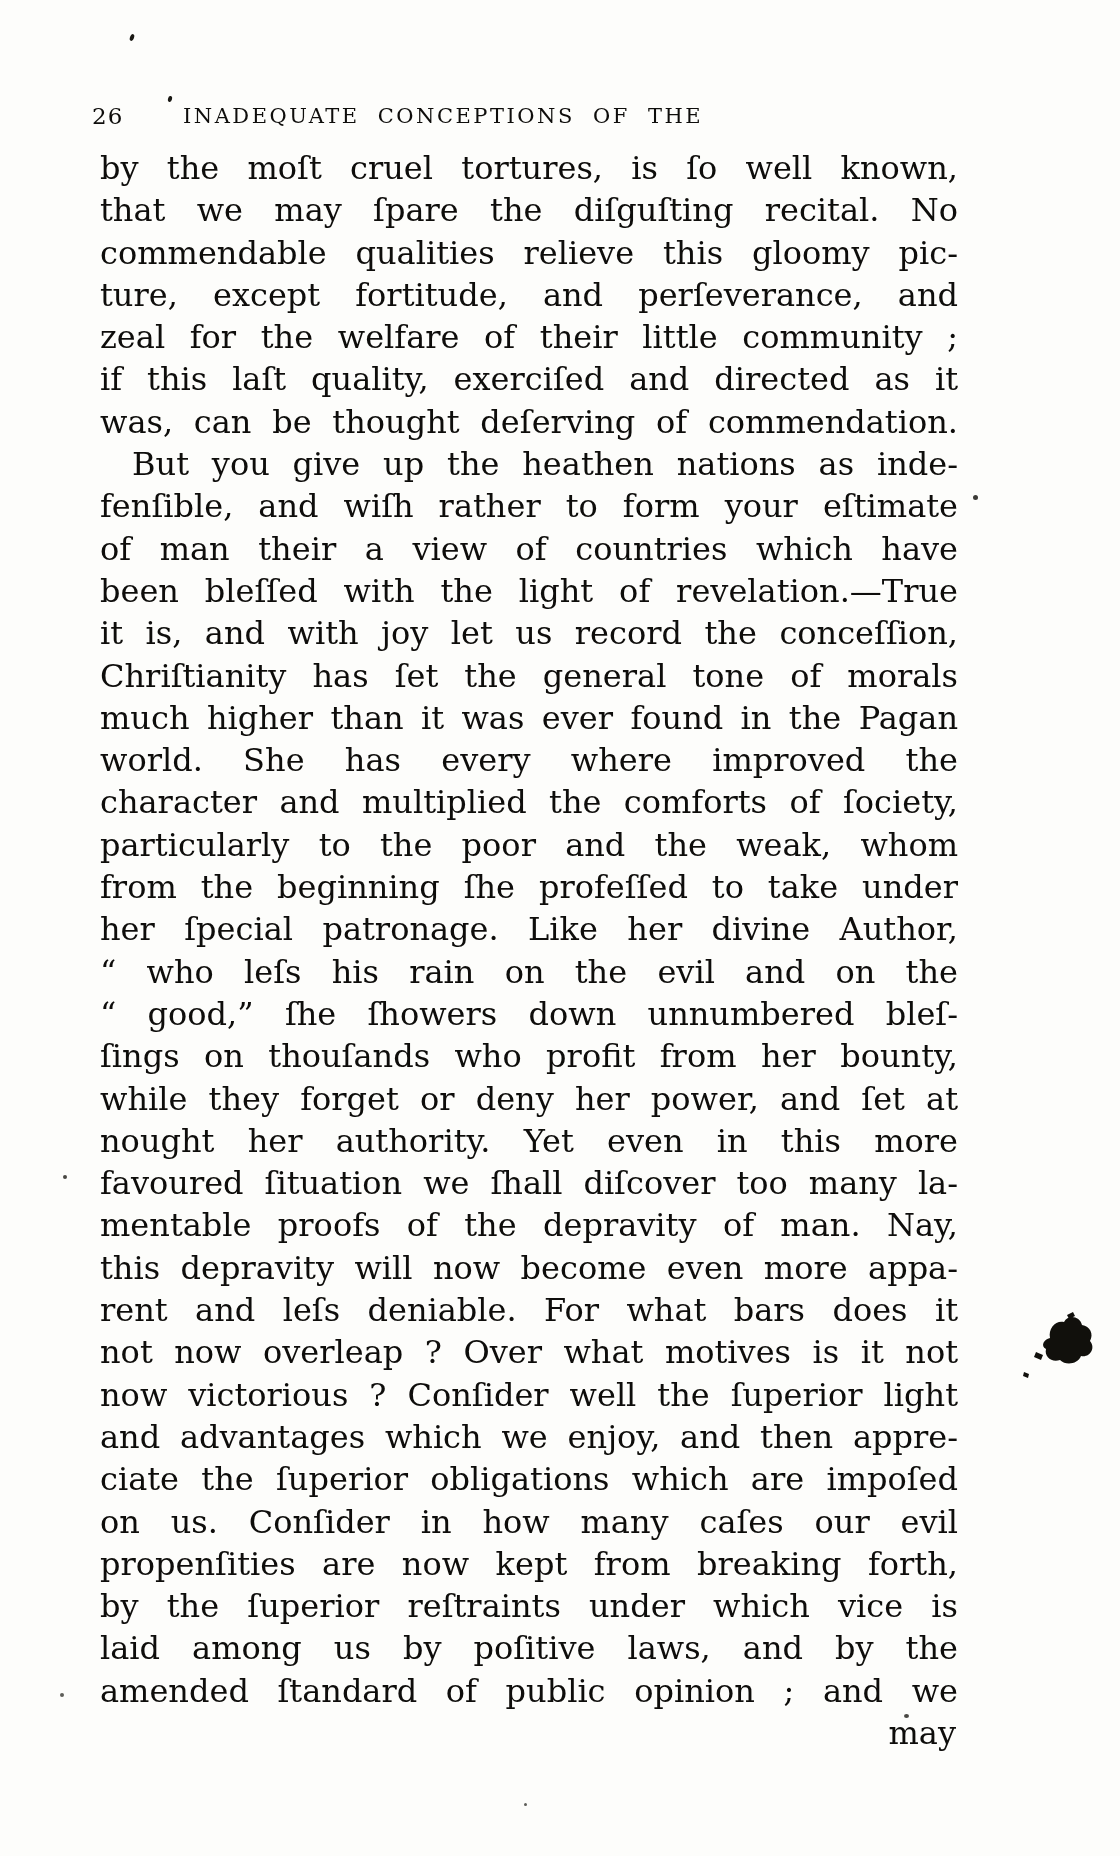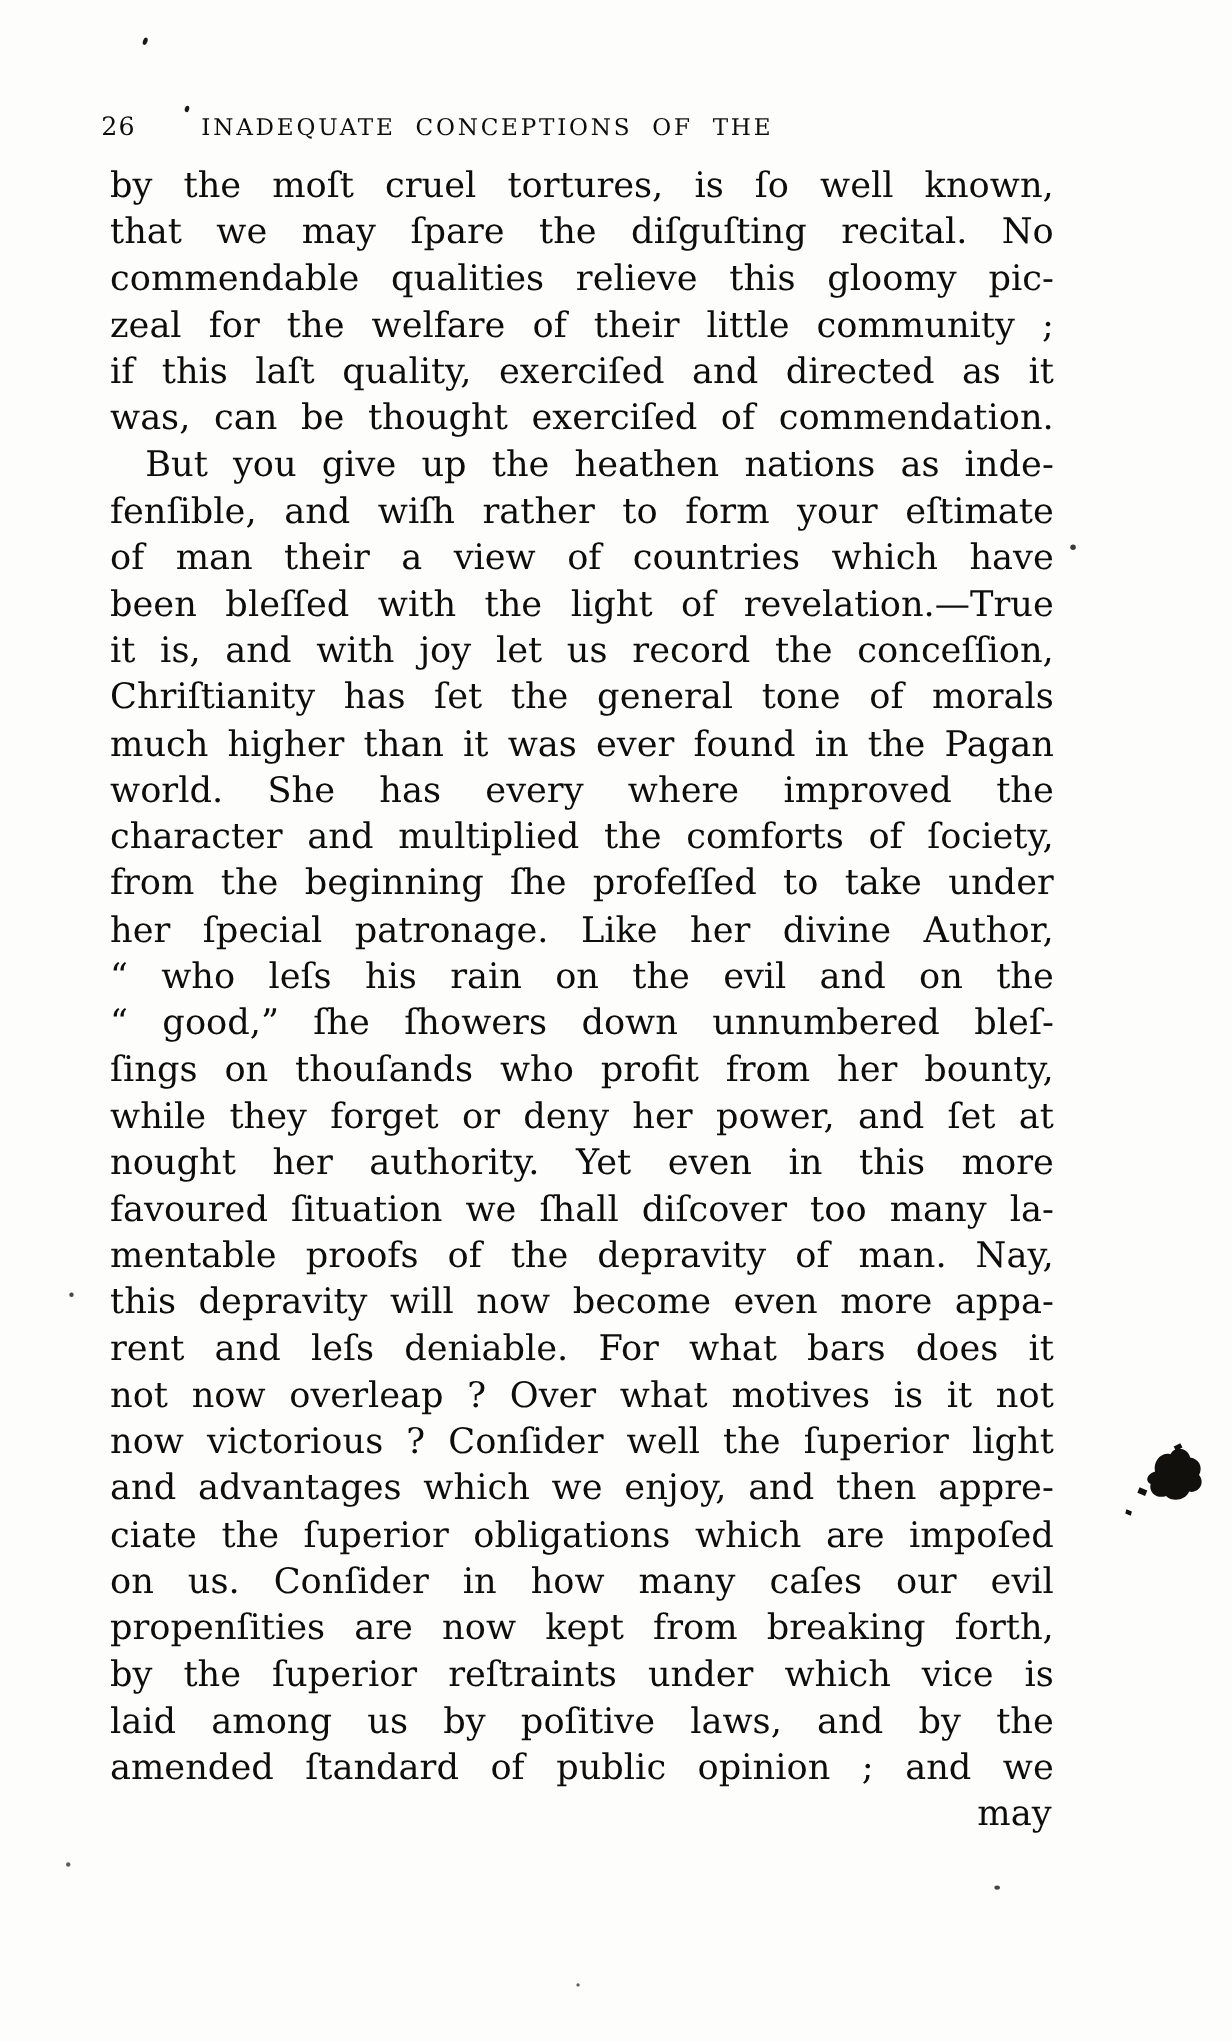--- a/index.html
+++ b/index.html
@@ -85,34 +85,36 @@
   <span class="page-number">26</span>
 
   <span class="running-title">INADEQUATE CONCEPTIONS OF THE</span>
 
   <div class="body-text">
     <div>
         <div class="paragraph">
           <div class="line">by the moſt cruel tortures, is ſo well known,</div>
           <div class="line">that we may ſpare the diſguſting recital.  No</div>
           <div class="line">commendable qualities relieve this gloomy pic-</div>
+          <div class="line">ture, except fortitude, and perſeverance, and</div>
           <div class="line">zeal for the welfare of their little community ;</div>
           <div class="line">if this laſt quality, exerciſed and directed as it</div>
-          <div class="line">was, can be thought exerciſed of commendation.</div>
+          <div class="line">was, can be thought deſerving of commendation.</div>
         </div>
         <div class="paragraph">
           <div class="line indent">But you give up the heathen nations as inde-</div>
           <div class="line">fenſible, and wiſh rather to form your eſtimate</div>
           <div class="line">of man their a view of countries which have</div>
           <div class="line">been bleſſed with the light of revelation.—True</div>
           <div class="line">it is, and with joy let us record the conceſſion,</div>
           <div class="line">Chriſtianity has ſet the general tone of morals</div>
           <div class="line">much higher than it was ever found in the Pagan</div>
           <div class="line">world.  She has every where improved the</div>
           <div class="line">character and multiplied the comforts of ſociety,</div>
+          <div class="line">particularly to the poor and the weak, whom</div>
           <div class="line">from the beginning ſhe profeſſed to take under</div>
           <div class="line">her ſpecial patronage.  Like her divine Author,</div>
           <div class="line">“ who leſs his rain on the evil and on the</div>
           <div class="line">“ good,” ſhe ſhowers down unnumbered bleſ-</div>
           <div class="line">ſings on thouſands who profit from her bounty,</div>
           <div class="line">while they forget or deny her power, and ſet at</div>
           <div class="line">nought her authority.  Yet even in this more</div>
           <div class="line">favoured ſituation we ſhall diſcover too many la-</div>
           <div class="line">mentable proofs of the depravity of man.  Nay,</div>
           <div class="line">this depravity will now become even more appa-</div>

